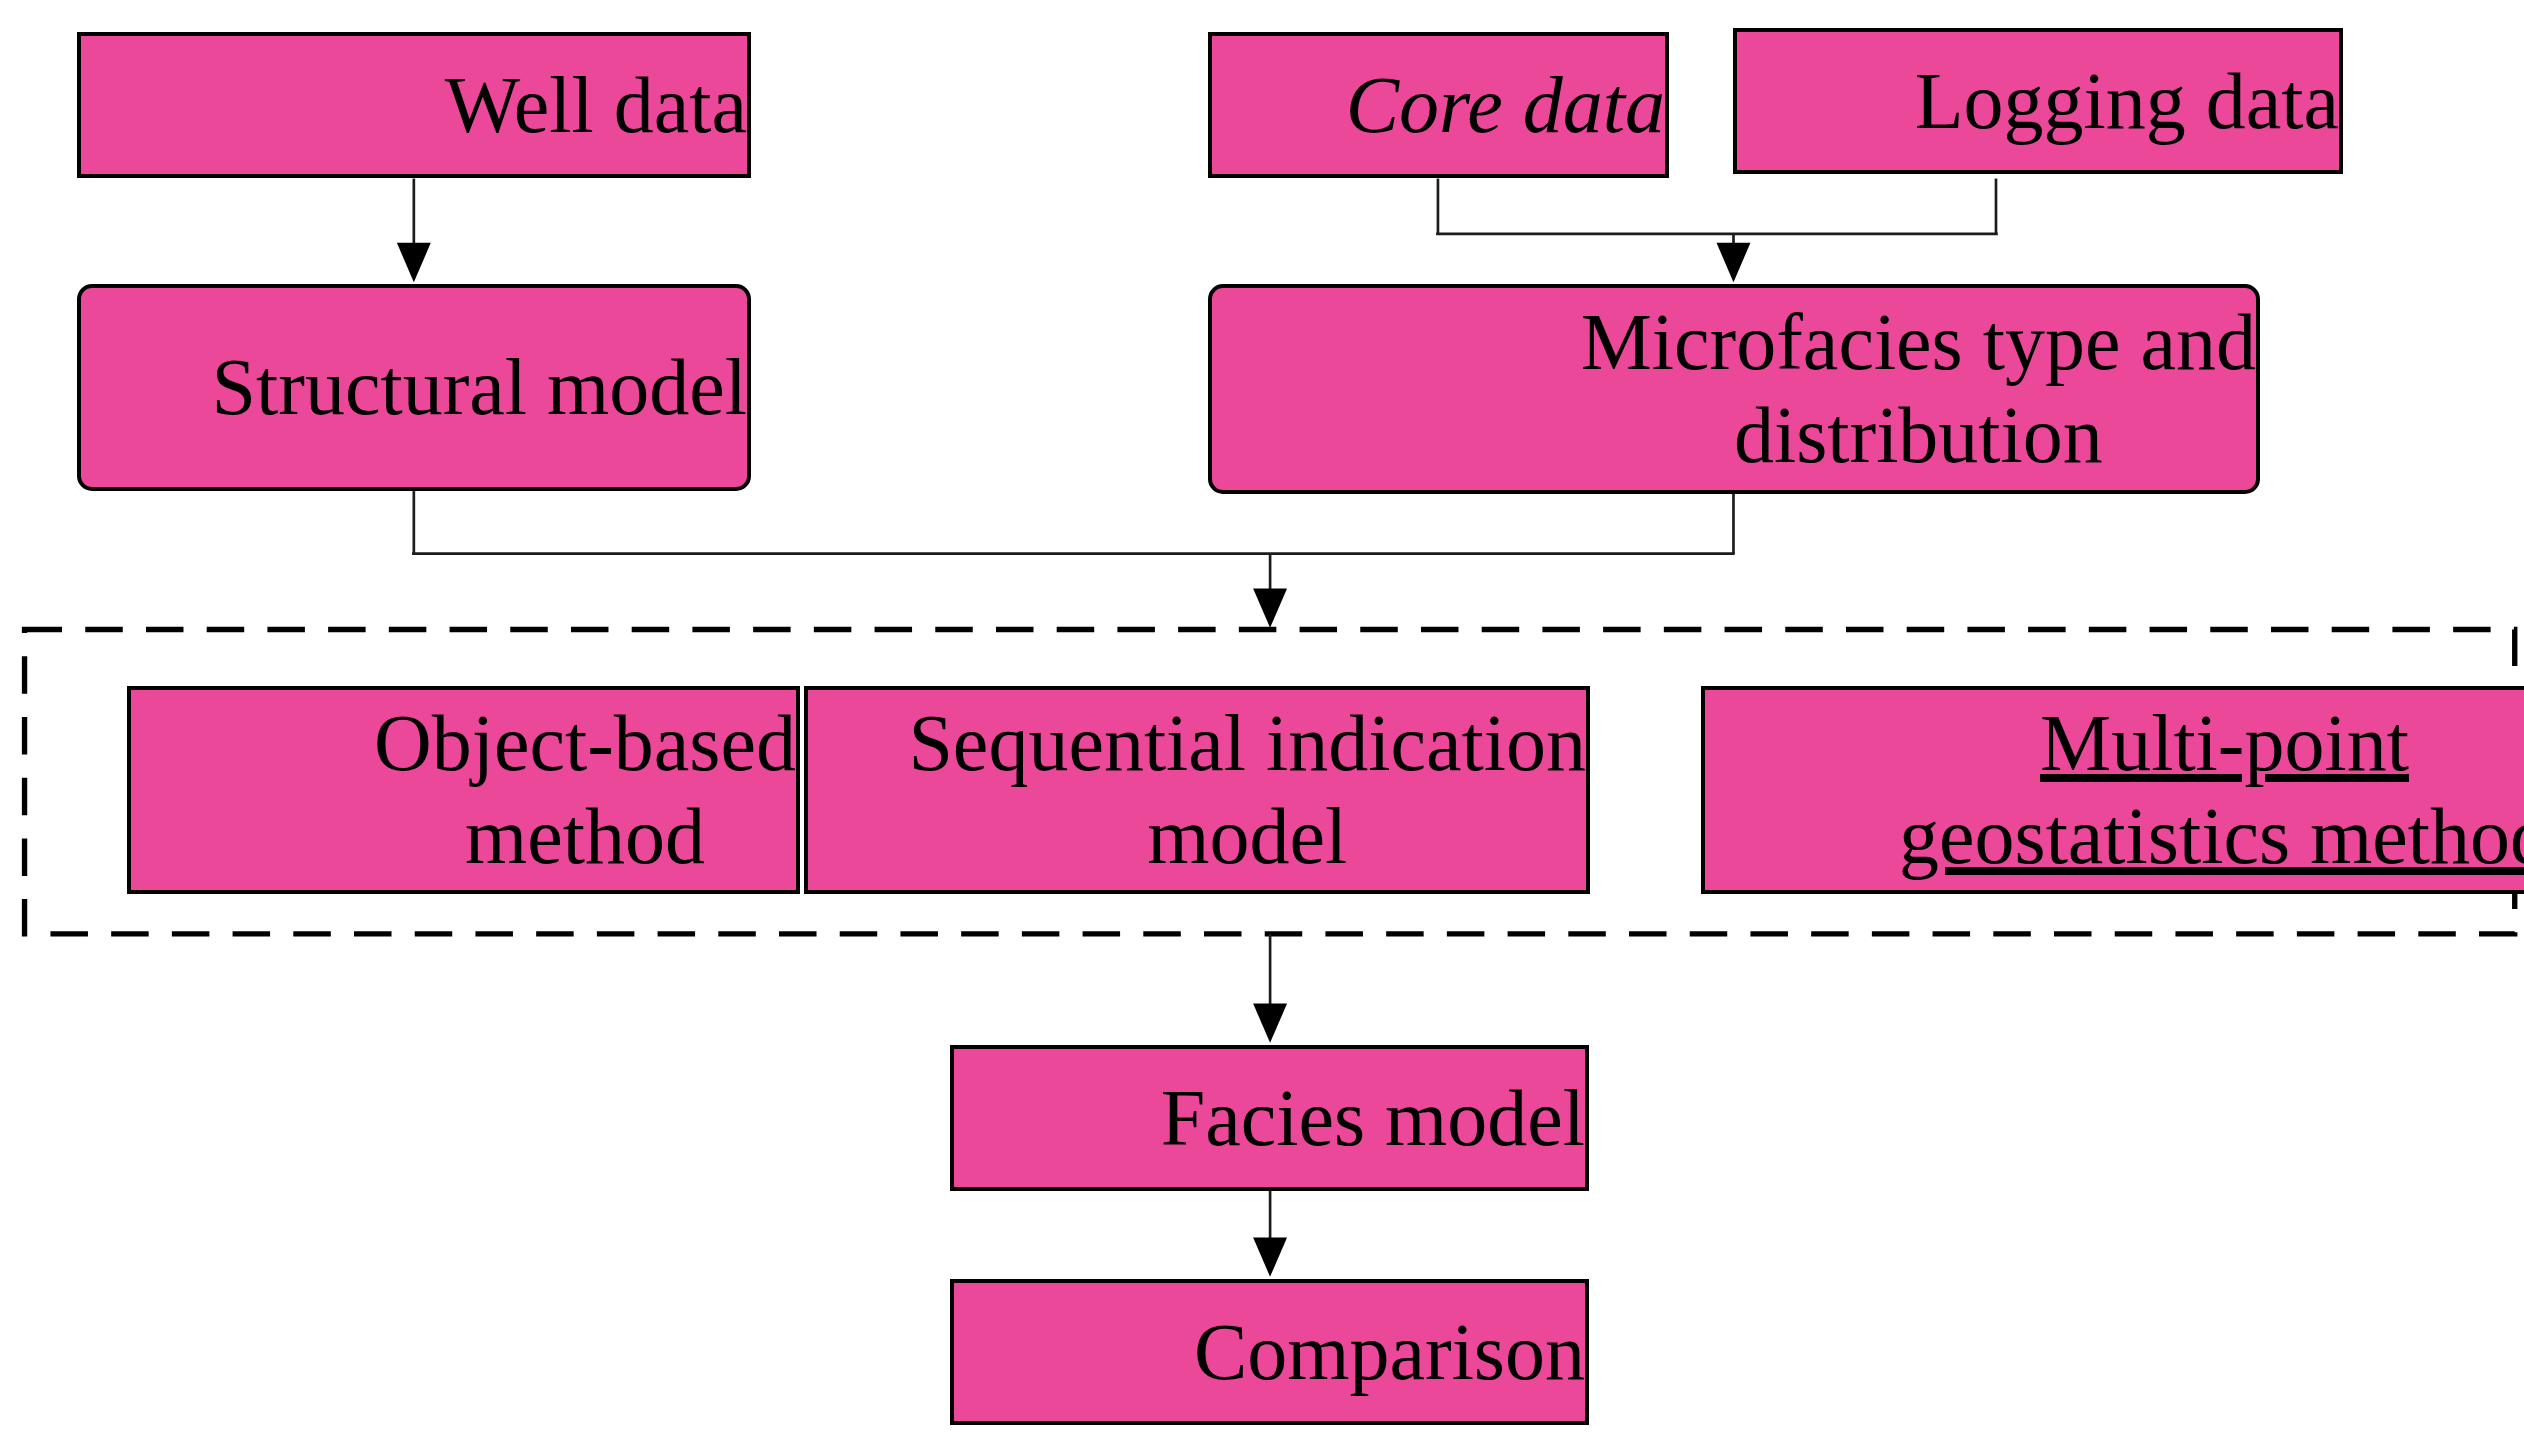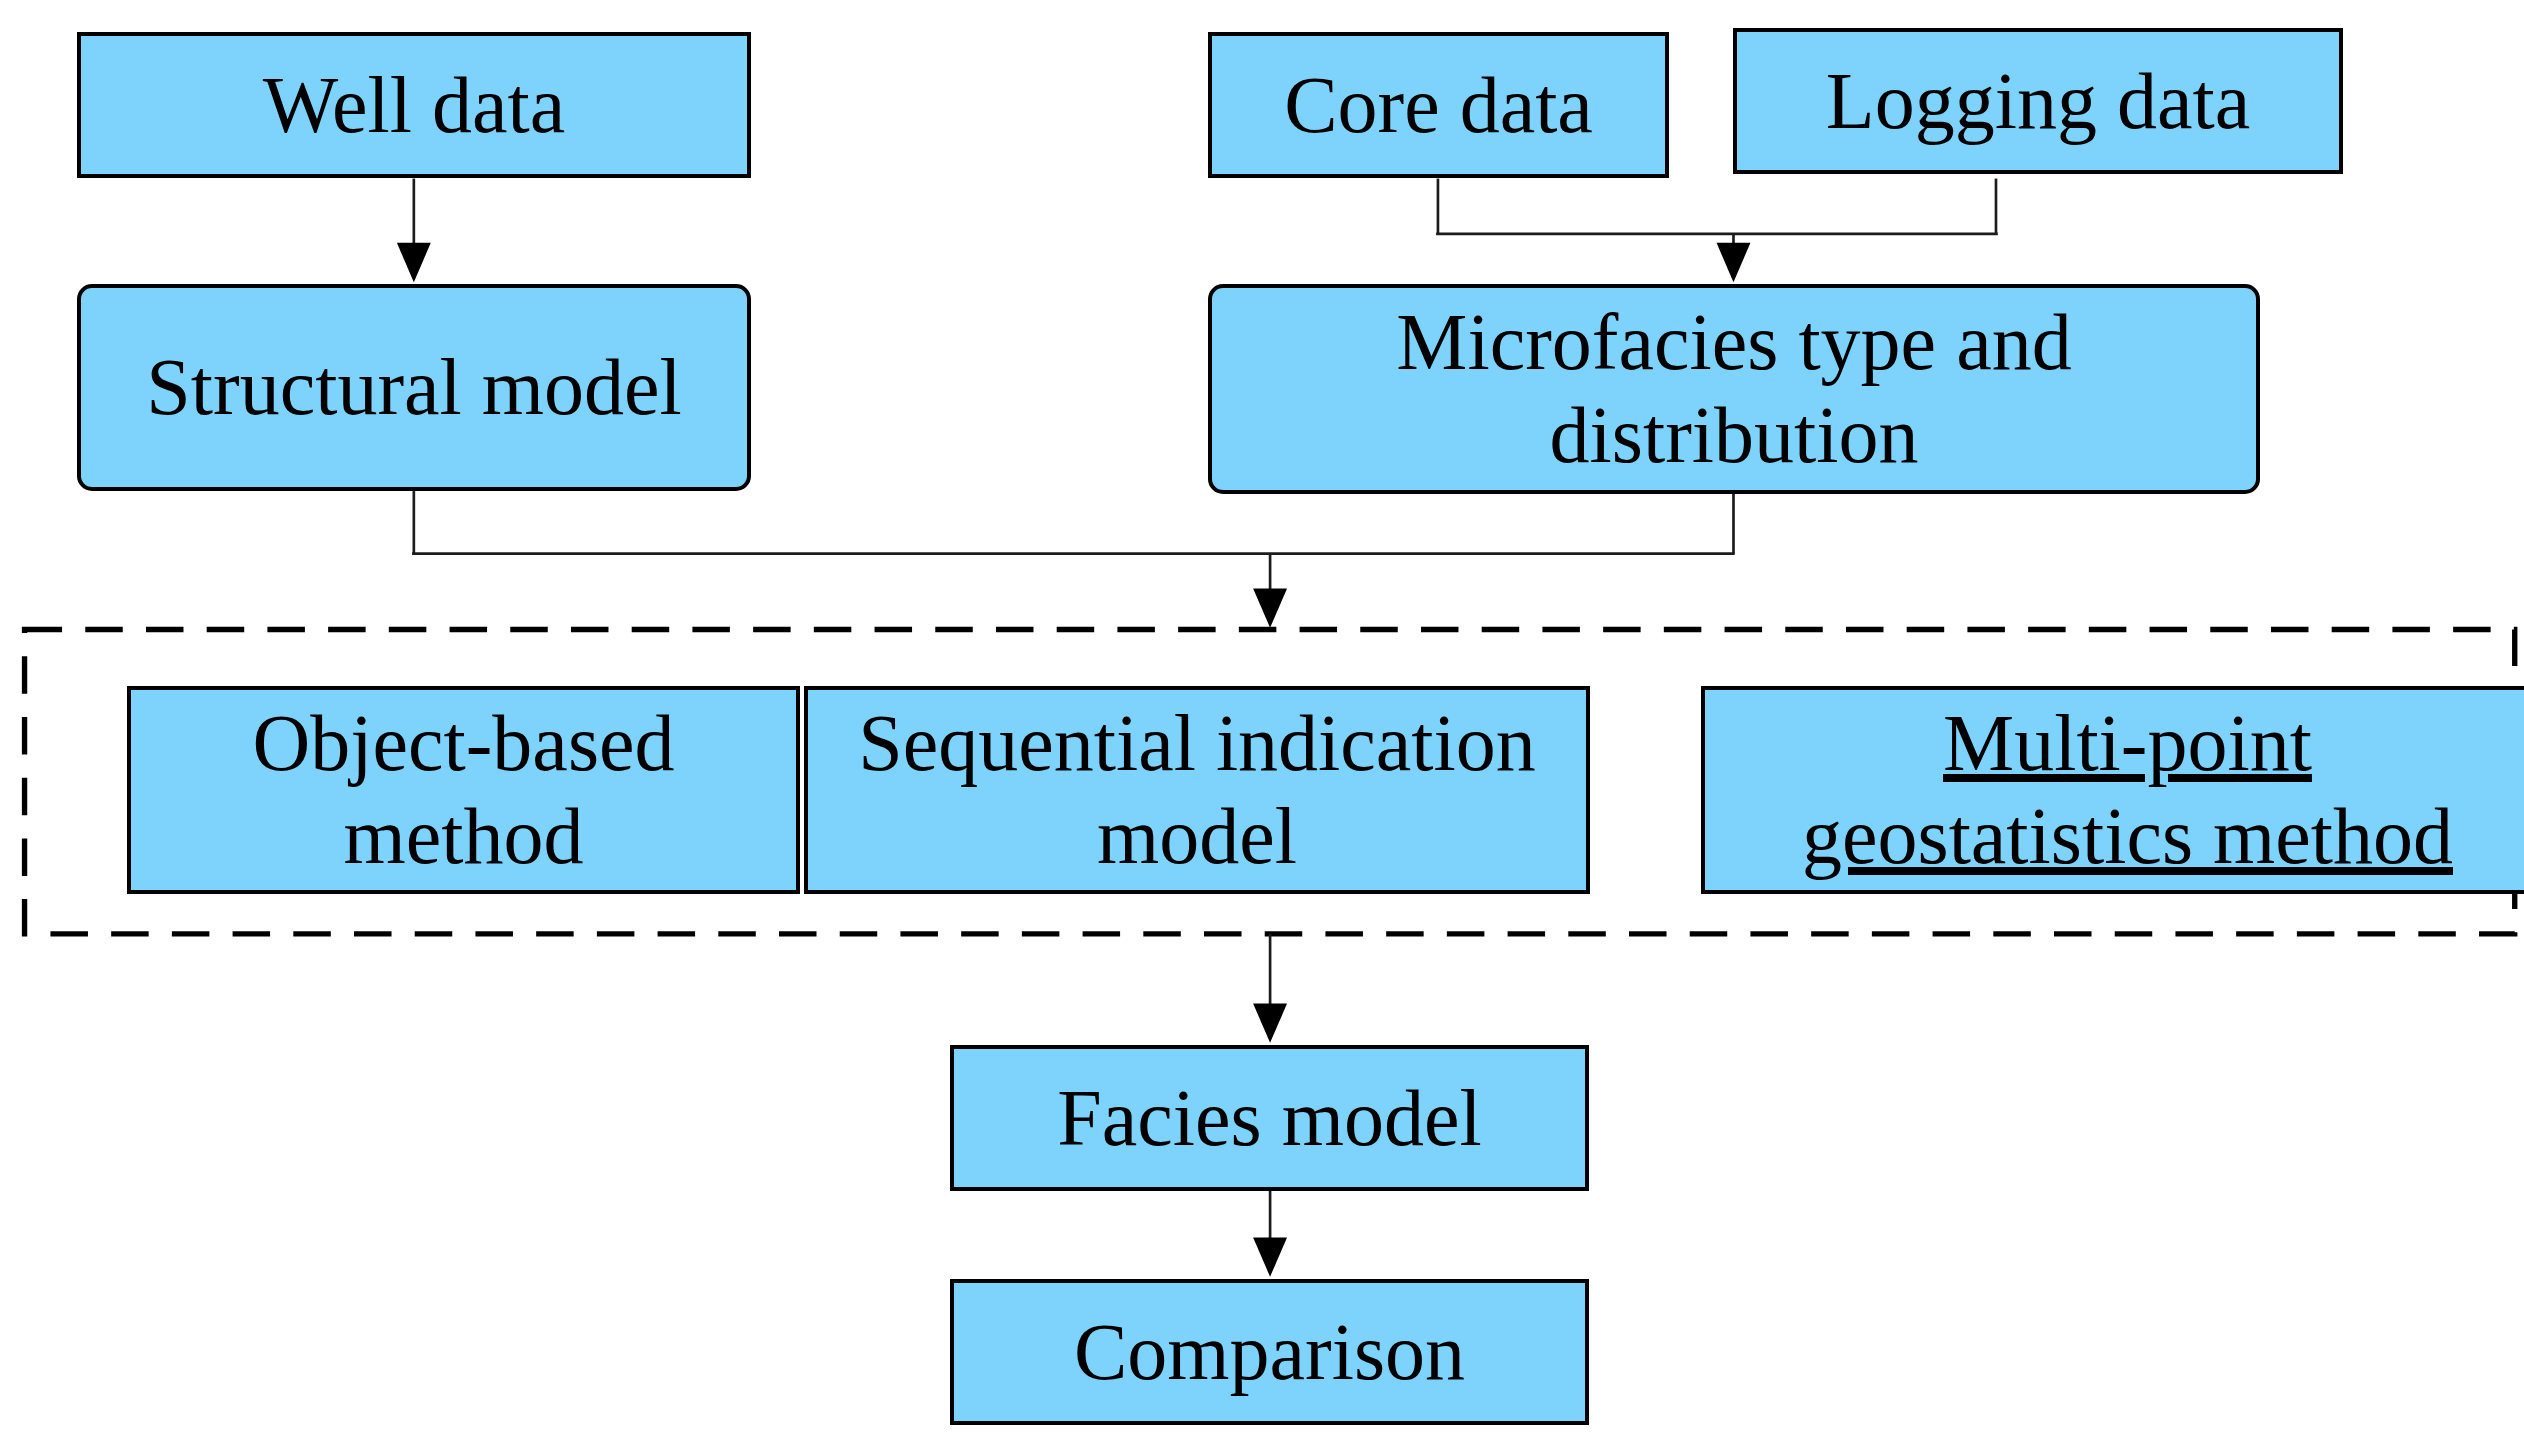--- a/index.html
+++ b/index.html
@@ -18,37 +18,37 @@
   #connector-layer {
     position: absolute;
     left: 0;
     top: 0;
     width: 2525px;
     height: 1450px;
   }
   .node {
     position: absolute;
     box-sizing: border-box;
-    background: #7dd3fc;
+    background: #ec4899;
     border: 4.5px solid #000000;
     display: flex;
     align-items: center;
-    justify-content: center;
+    justify-content: flex-end;
   }
   .node .label {
     font-size: 80px;
     line-height: 1.16;
     color: #000000;
     text-align: center;
     white-space: pre-line;
     letter-spacing: 0px;
   }
   
   #node-well-data        { left: 77px;   top: 32px;   width: 674px;  height: 146px; }
-  #node-core-data        { left: 1208px; top: 32px;   width: 461px;  height: 146px; }
+  #node-core-data        { left: 1208px; top: 32px;   width: 461px;  height: 146px; font-style: italic; }
   #node-logging-data     { left: 1733px; top: 28px;   width: 610px;  height: 146px; }
   #node-structural-model { left: 77px;   top: 284px;  width: 674px;  height: 207px; border-radius: 15px; }
   #node-microfacies      { left: 1208px; top: 284px;  width: 1052px; height: 210px; border-radius: 15px; }
   #node-object-based     { left: 79px;   top: 686px;  width: 673px;  height: 208px; margin-left: 48px; }
   #node-sequential       { left: 804px;  top: 686px;  width: 786px;  height: 208px; }
   #node-multipoint       { left: 1701px; top: 686px;  width: 853px;  height: 208px; text-decoration: underline; }
   #node-facies-model     { left: 950px; top: 1045px; width: 639px;  height: 146px; }
   #node-comparison       { left: 950px; top: 1279px; width: 639px;  height: 146px; }
 </style>
 </head>

